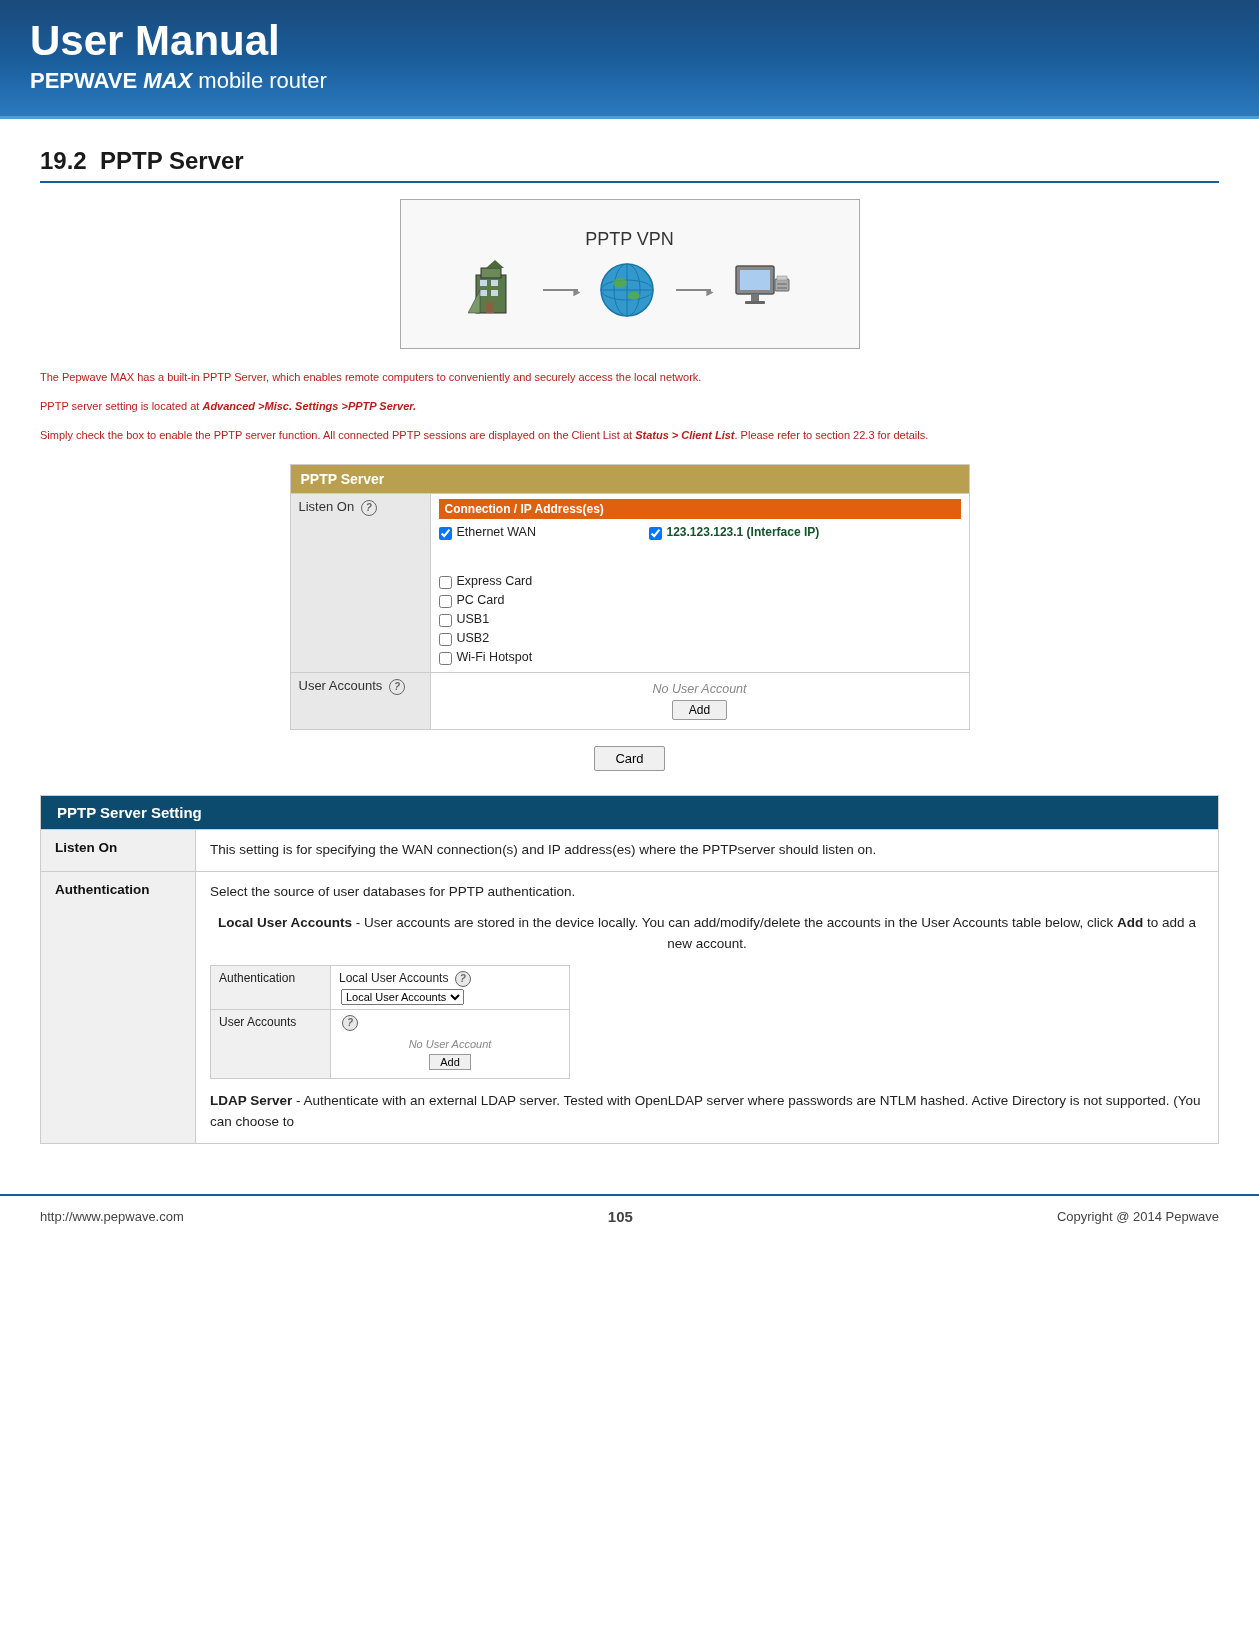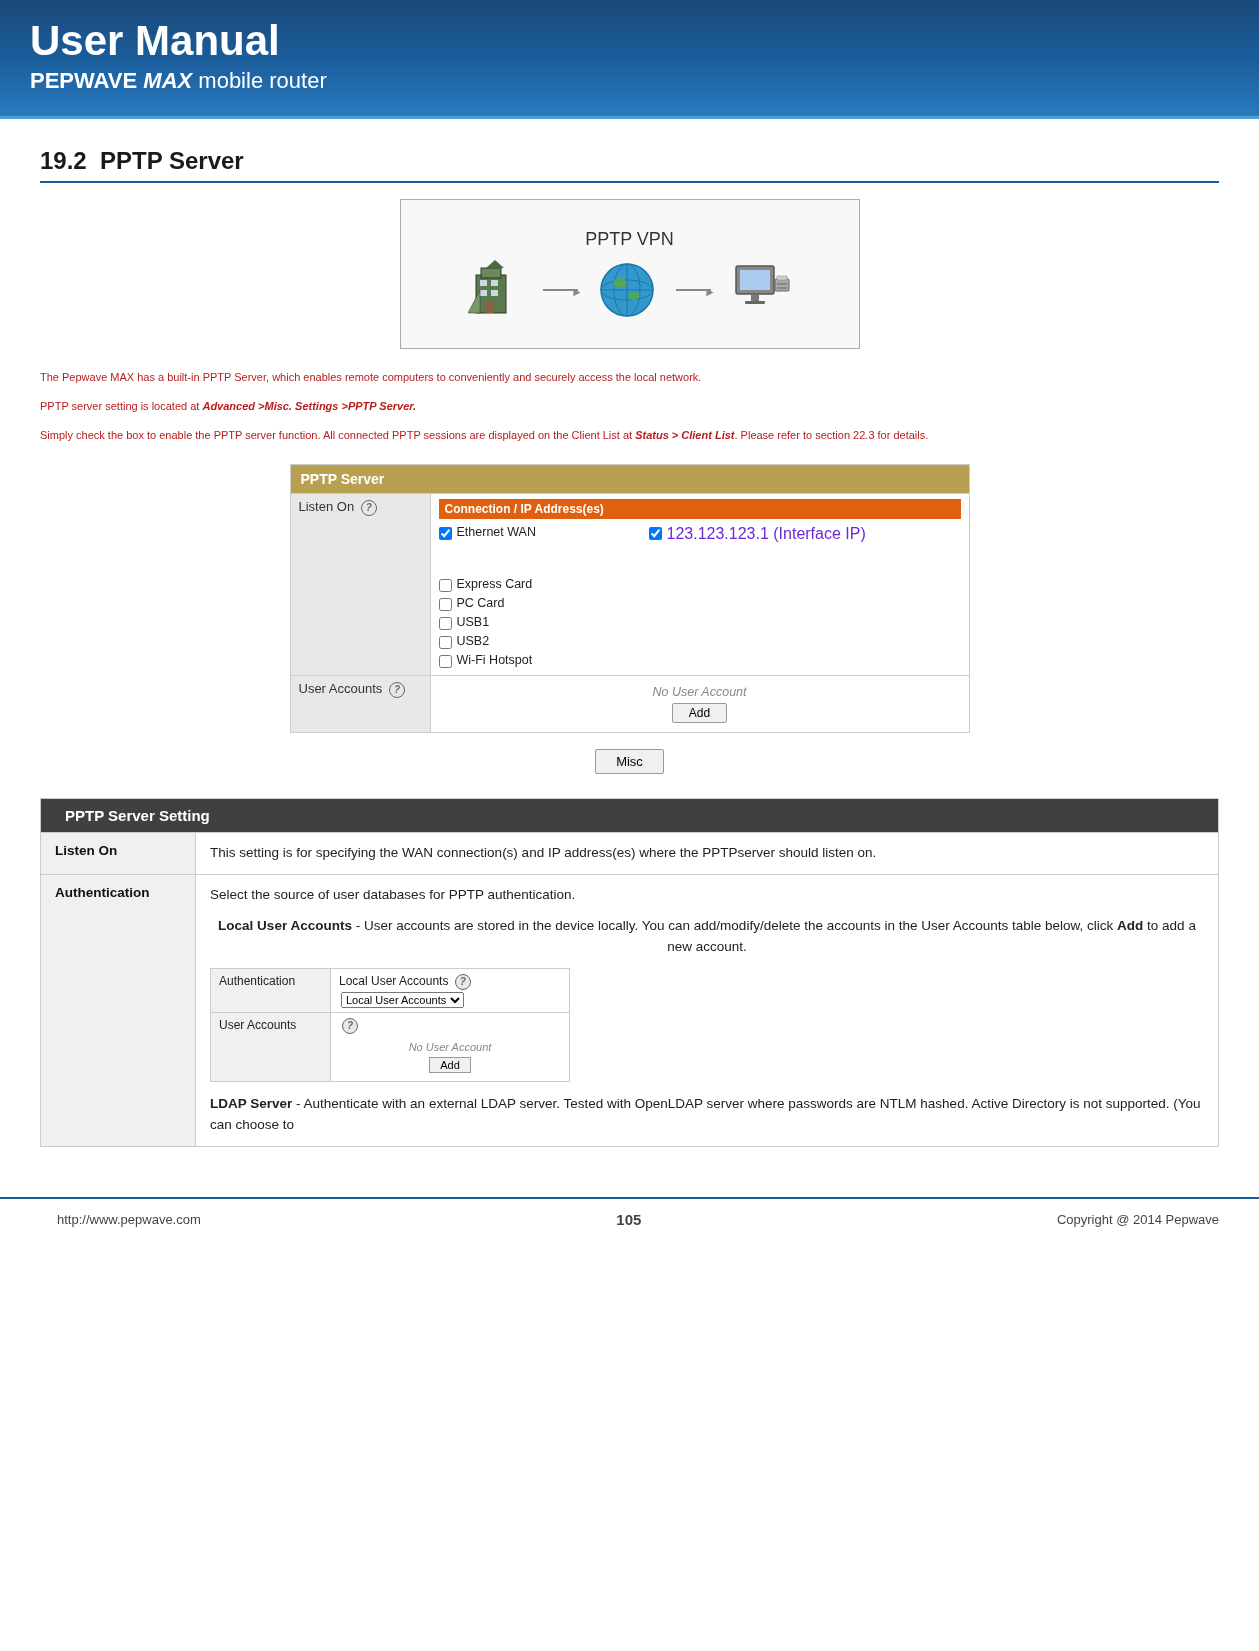--- a/index.html
+++ b/index.html
@@ -148,22 +148,23 @@
       margin-right: 5px;
       margin-top: 2px;
     }
     .two-col-check {
       display: flex;
       gap: 0;
     }
     .col-left { width: 200px; }
     .col-right { flex: 1; padding-left: 10px; }
     .ip-label {
-      font-size: 16px;
-      color: #6d28d9;
+      font-size: 12px;
+      color: #14532d;
+      font-weight: bold;
     }
     .user-accounts-section {
       text-align: center;
       padding: 4px;
     }
     .no-user-text {
       color: #888;
       font-style: italic;
       font-size: 12.5px;
     }
@@ -192,24 +193,24 @@
 
     
     .settings-table {
       width: 100%;
       border-collapse: collapse;
       border: 1px solid #bbb;
       margin-top: 24px;
       font-size: 13.5px;
     }
     .settings-table .settings-header {
-      background: #404040;
-      color: #fff;
-      font-weight: bold;
-      padding: 8px 24px;
+      background: #0c4a6e;
+      color: #fff;
+      font-weight: bold;
+      padding: 8px 16px;
       font-size: 15px;
       text-align: left;
     }
     .settings-table td {
       border: 1px solid #ccc;
       padding: 10px 14px;
       vertical-align: top;
     }
     .settings-table .setting-label {
       background: #f0f0f0;
@@ -258,21 +259,21 @@
     .footer {
       border-top: 2px solid #1a5c9a;
       padding: 12px 40px;
       display: flex;
       justify-content: space-between;
       align-items: center;
       margin-top: 30px;
       font-size: 13px;
       color: #444;
     }
-    .footer-url { color: #444; margin-left: 17px; }
+    .footer-url { color: #444; }
     .footer-page { color: #444; font-weight: bold; font-size: 15px; }
     .footer-copy { color: #444; }
 
     .help-icon {
       display: inline-flex;
       align-items: center;
       justify-content: center;
       width: 16px;
       height: 16px;
       border-radius: 50%;
@@ -437,21 +438,21 @@
         <div class="user-accounts-section">
           <div class="no-user-text">No User Account</div>
           <button class="add-btn">Add</button>
         </div>
       </td>
     </tr>
   </tbody>
     </table>
 
   <div class="save-btn-container">
-    <button class="save-btn">Misc</button>
+    <button class="save-btn">Card</button>
   </div>
 
   <table class="settings-table">
     <tbody>
         <tr>
       <td colspan="2" class="settings-header">PPTP Server Setting</td>
     </tr>
     <tr>
       <td class="setting-label">
         <strong><span>Listen On</span></strong>

